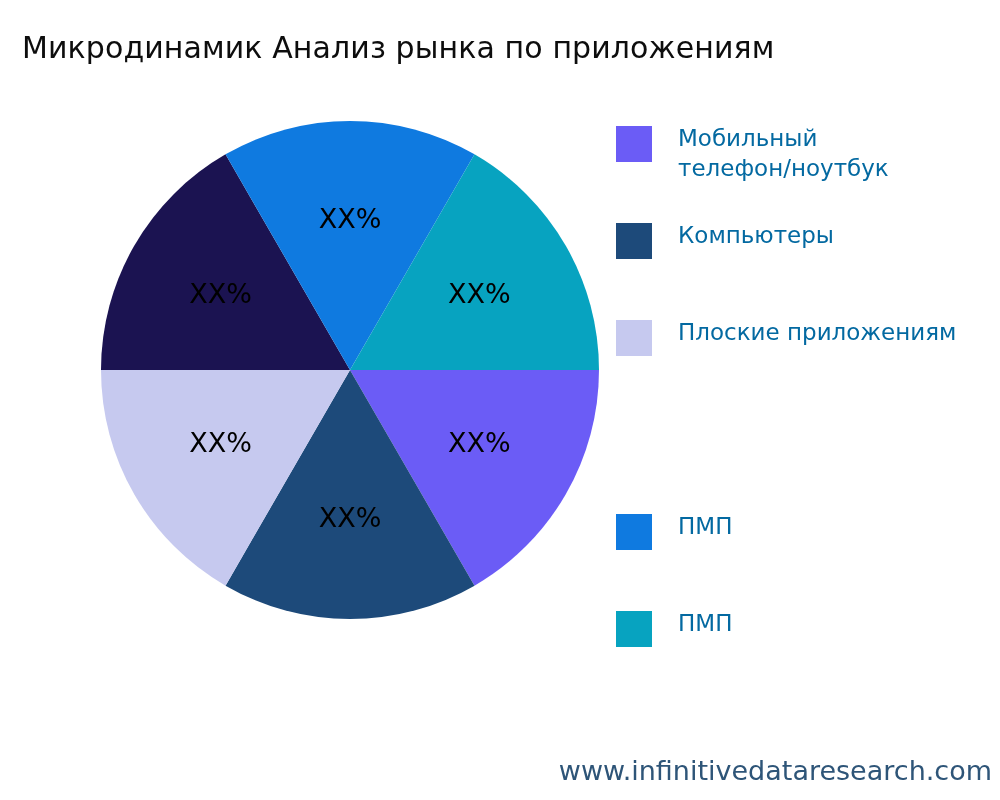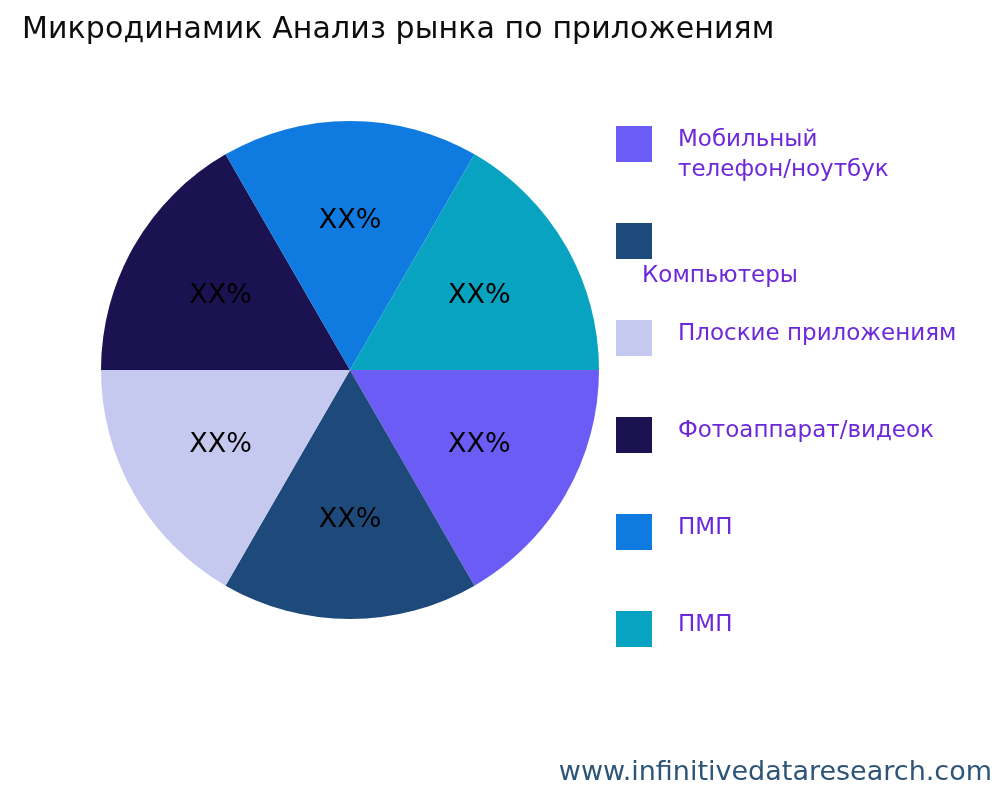--- a/index.html
+++ b/index.html
@@ -13,21 +13,21 @@
     position: relative;
     overflow: hidden;
     font-family: "DejaVu Sans", "Liberation Sans", sans-serif;
     color: #000000;
   }
 
   
   #chart-title {
     position: absolute;
     left: 22px;
-    top: 8px;
+    top: 28px;
     font-size: 30px;
     line-height: 40px;
     font-weight: 400;
     color: #0d0d0d;
     white-space: nowrap;
     letter-spacing: 0.1px;
   }
 
   
   #pie-area {
@@ -69,21 +69,21 @@
   .legend-swatch {
     width: 36px;
     height: 36px;
     flex: 0 0 36px;
     margin-top: 3px;
   }
   .legend-label {
     margin-left: 26px;
     font-size: 23px;
     line-height: 30px;
-    color: #6d28d9;
+    color: #0369a1;
     white-space: pre;
     overflow: visible;
   }
 
   
   #footer-url {
     position: absolute;
     right: 8px;
     bottom: 14px;
     font-size: 27px;
@@ -118,34 +118,30 @@
 </div>
 
 <div id="legend">
 
   <div class="legend-item" style="top:5px;">
     <span class="legend-swatch" style="background: rgb(107, 92, 246);"></span>
     <span class="legend-label">Мобильный
 телефон/ноутбук</span>
   </div>
 
-  <div class="legend-item" style="top:102px;flex-direction:column;">
+  <div class="legend-item" style="top:102px;">
     <span class="legend-swatch" style="background: rgb(29, 74, 122);"></span>
     <span class="legend-label">Компьютеры</span>
   </div>
 
   <div class="legend-item" style="top:199px;">
     <span class="legend-swatch" style="background: rgb(198, 201, 239);"></span>
     <span class="legend-label">Плоские приложениям</span>
   </div>
 
-  <div class="legend-item" style="top:296px;">
-    <span class="legend-swatch" style="background: rgb(27, 19, 81);"></span>
-    <span class="legend-label">Фотоаппарат/видеок</span>
-  </div>
 
   <div class="legend-item" style="top:393px;">
     <span class="legend-swatch" style="background: rgb(15, 122, 224);"></span>
     <span class="legend-label">ПМП</span>
   </div>
 
   <div class="legend-item" style="top:490px;">
     <span class="legend-swatch" style="background: rgb(7, 163, 192);"></span>
     <span class="legend-label">ПМП</span>
   </div>

